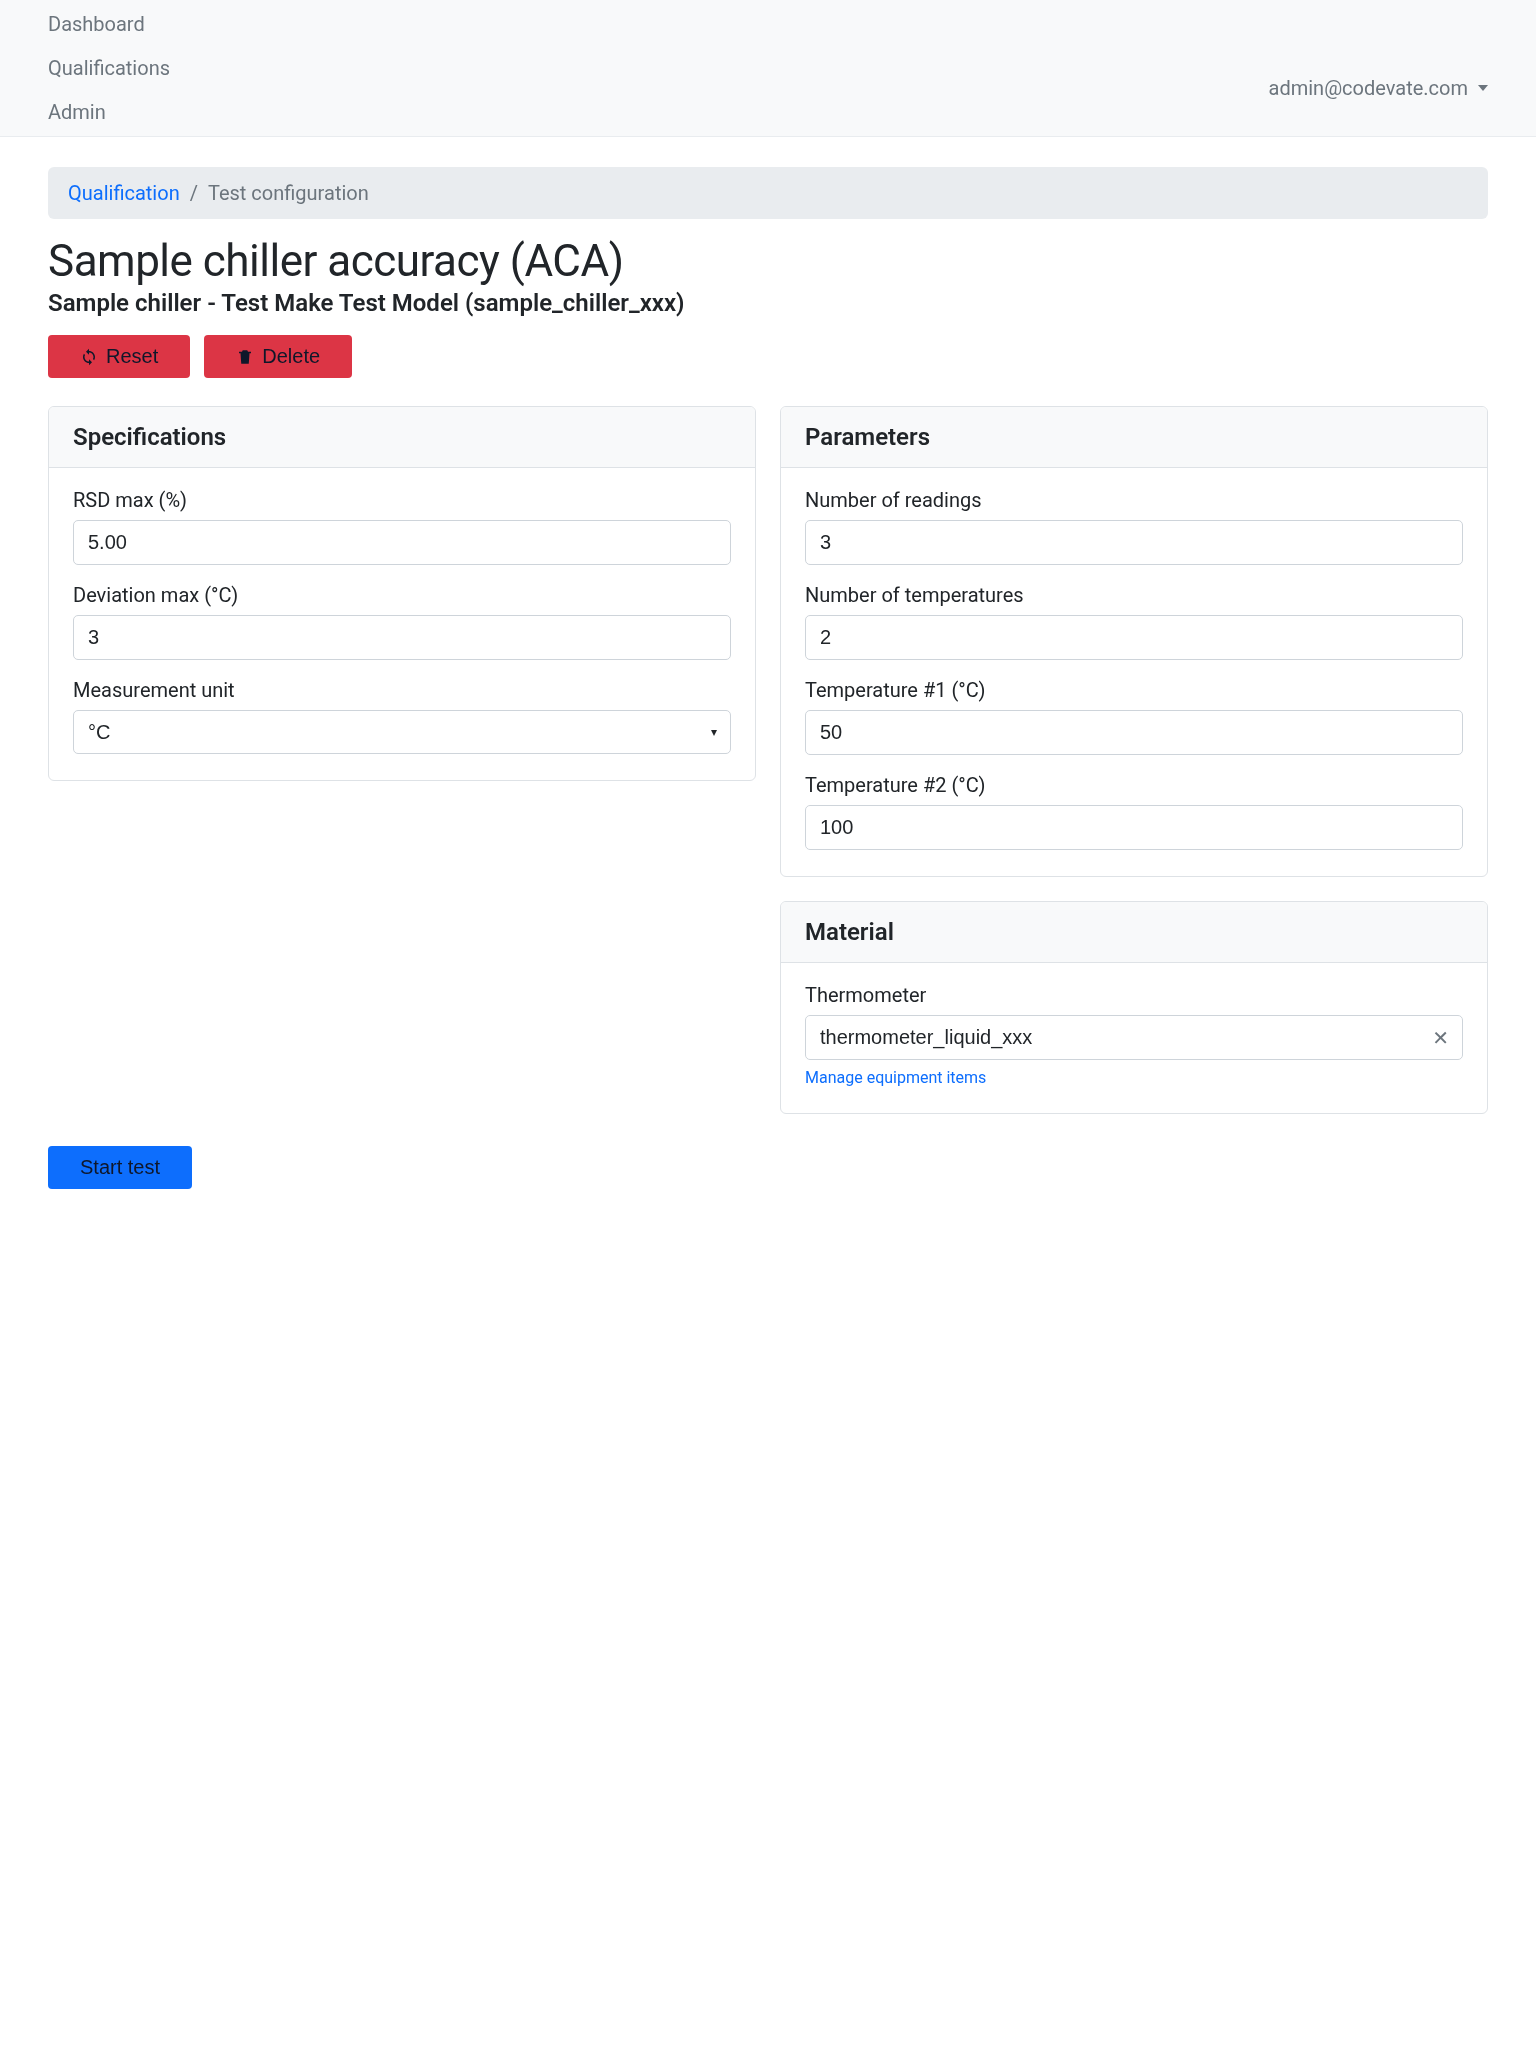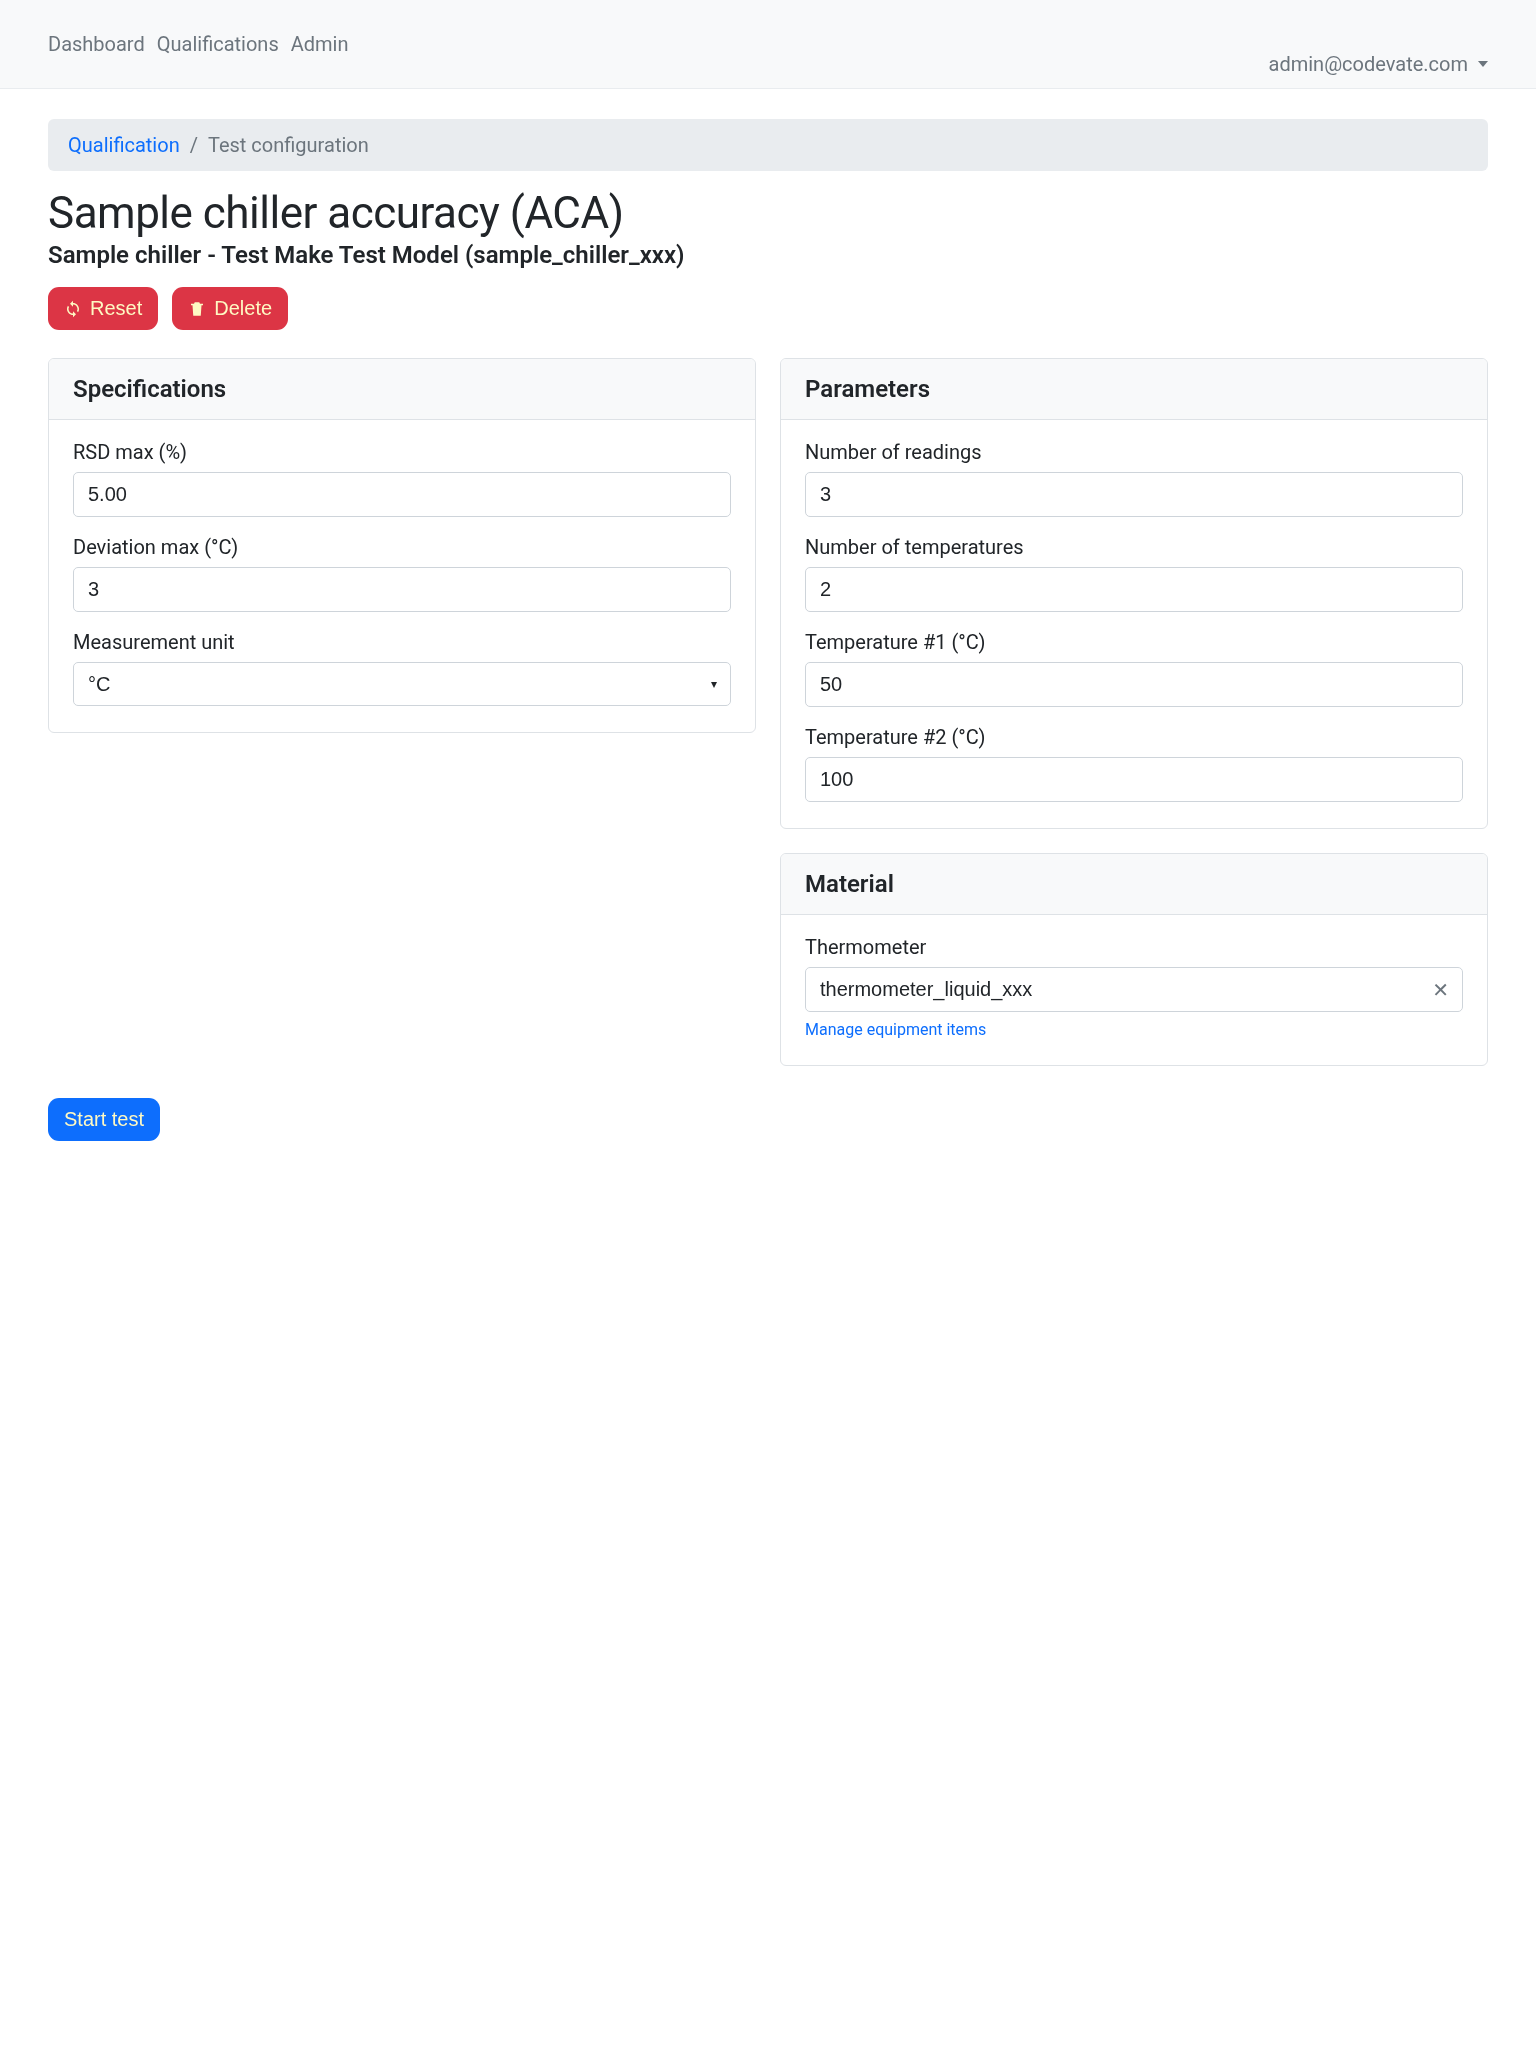--- a/index.html
+++ b/index.html
@@ -11,21 +11,21 @@
     background: #fff;
   }
   .navbar {
     background: #f8f9fa;
     padding: 12px 48px;
     display: flex;
     justify-content: space-between;
     align-items: center;
     border-bottom: 1px solid #e9ecef;
   }
-  .nav-left { display: flex; gap: 12px; }
+  .nav-left { display: flex; gap: 20px; flex-direction: column; }
   .nav-link {
     color: #6c757d;
     font-size: 20px;
     text-decoration: none;
     cursor: pointer;
   }
   .nav-user { display: flex; align-items: center; gap: 10px; margin-top: 40px; }
   .caret {
     width: 0; height: 0;
     border-left: 5px solid transparent;
@@ -54,25 +54,25 @@
     font-size: 24px;
     font-weight: 600;
     margin: 0 0 18px 0;
   }
   .btn-row { display: flex; gap: 14px; margin-bottom: 28px; }
   .btn {
     display: inline-flex;
     align-items: center;
     gap: 8px;
     border: none;
-    border-radius: 11px;
-    padding: 10px 16px;
+    border-radius: 4px;
+    padding: 10px 32px;
     font-size: 20px;
     cursor: pointer;
-    color: #fef9c3;
+    color: #0f172a;
   }
   .btn-danger { background: #dc3545; }
   .btn-primary { background: #0d6efd; }
   .icon { display: inline-block; width: 18px; height: 18px; }
   .grid {
     display: grid;
     grid-template-columns: 1fr 1fr;
     gap: 24px;
   }
   .panel {

